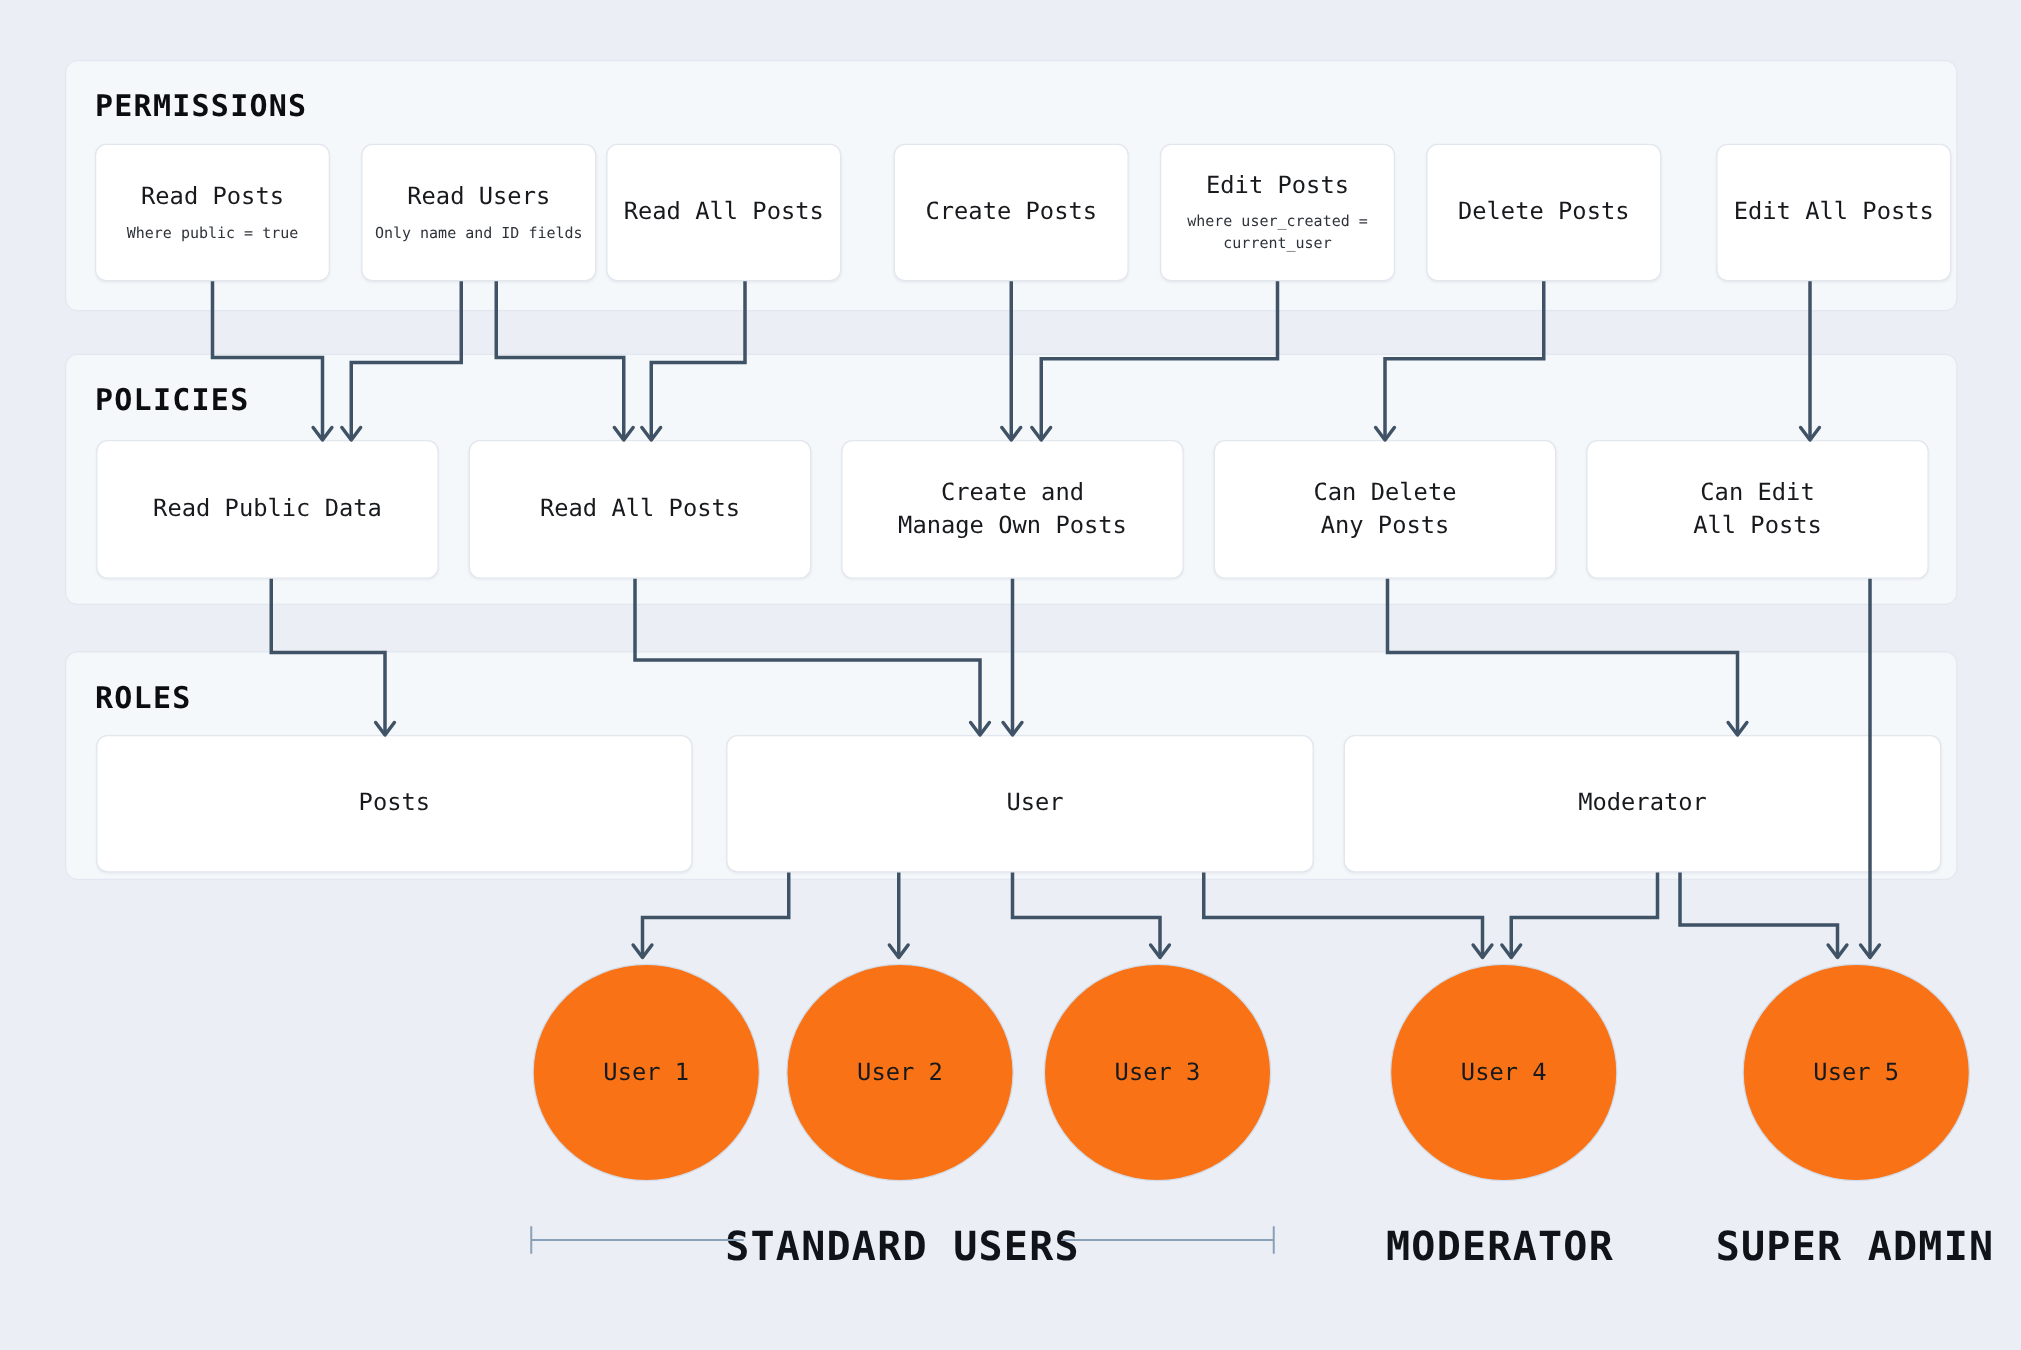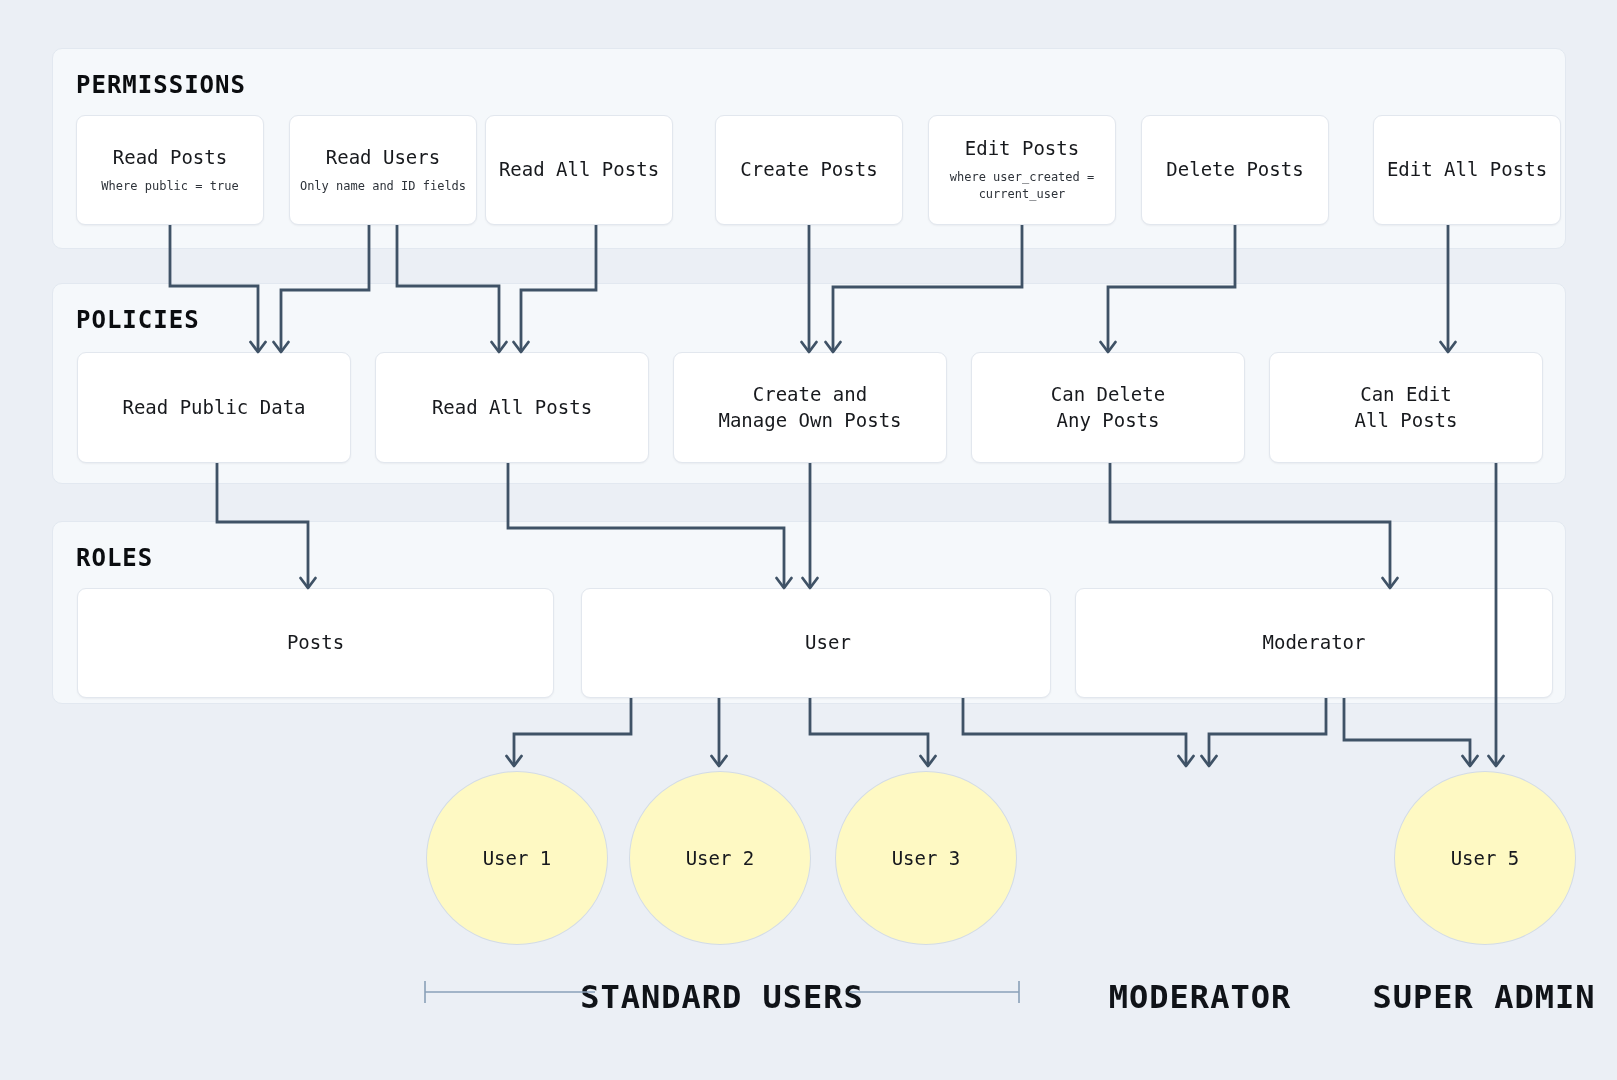--- a/index.html
+++ b/index.html
@@ -26,21 +26,21 @@
     display:flex;flex-direction:column;justify-content:center;align-items:center;
     gap:7px;text-align:center;
   }
   .perm{top:115px;height:110px;width:188px;}
   .pol{top:352px;height:111px;width:274px;}
   .role{top:588px;height:110px;}
   .node-title{font-size:19px;line-height:1.35;white-space:pre-line;color:#17191d;}
   .node-sub{font-size:12px;line-height:1.45;white-space:pre-line;color:#2e333a;}
   .user-circle{
     position:absolute;top:771px;width:180px;height:172px;border-radius:50%;
-    background:#fef9c3;border:1px solid #d2dbe7;
+    background:#f97316;border:1px solid #d2dbe7;
     display:flex;align-items:center;justify-content:center;
     font-size:19px;color:#17191d;
   }
   .group-label{
     position:absolute;top:978px;transform:translateX(-50%);
     font-size:32px;font-weight:bold;letter-spacing:1px;color:#101318;
     white-space:nowrap;
   }
   svg.wires{position:absolute;left:0;top:0;pointer-events:none;}
 </style>
@@ -117,20 +117,23 @@
   </div>
 
   <div class="user-circle" style="left:426px;">
     <span>User 1</span>
   </div>
   <div class="user-circle" style="left:629px;">
     <span>User 2</span>
   </div>
   <div class="user-circle" style="left:835px;">
     <span>User 3</span>
+  </div>
+  <div class="user-circle" style="left:1112px;">
+    <span>User 4</span>
   </div>
   <div class="user-circle" style="left:1394px;">
     <span>User 5</span>
   </div>
 
   <div class="group-label" style="left:722px;">STANDARD USERS</div>
   <div class="group-label" style="left:1200px;">MODERATOR</div>
   <div class="group-label" style="left:1484px;">SUPER ADMIN</div>
 
   <svg class="wires" width="1617" height="1080" viewBox="0 0 1617 1080">

